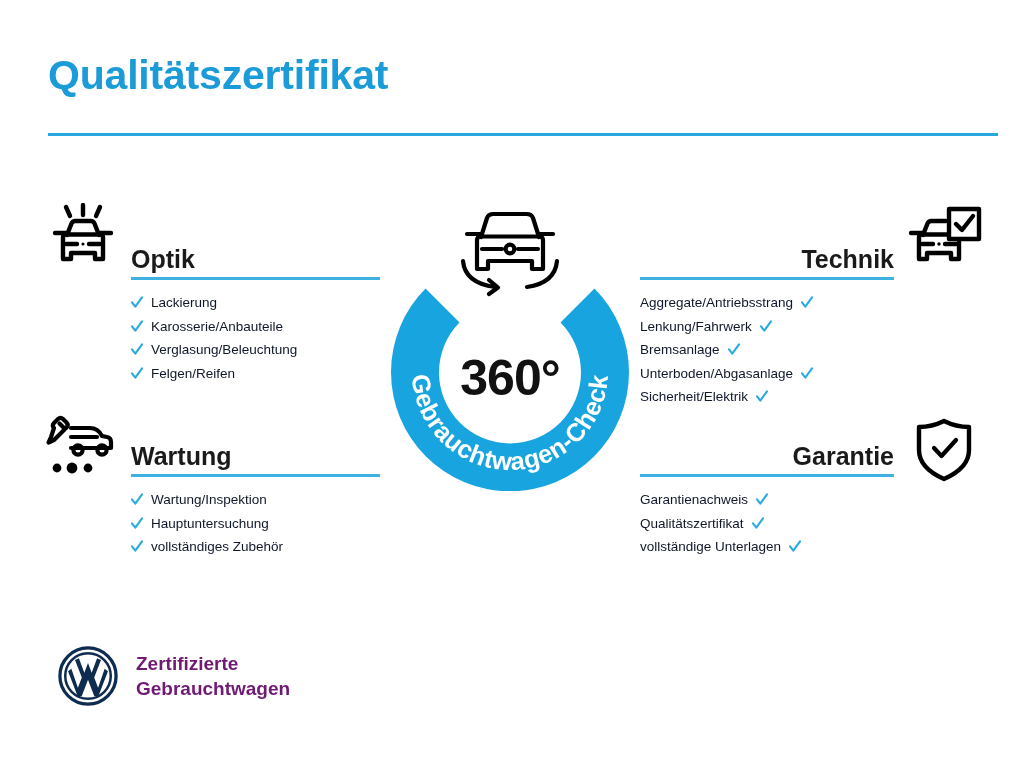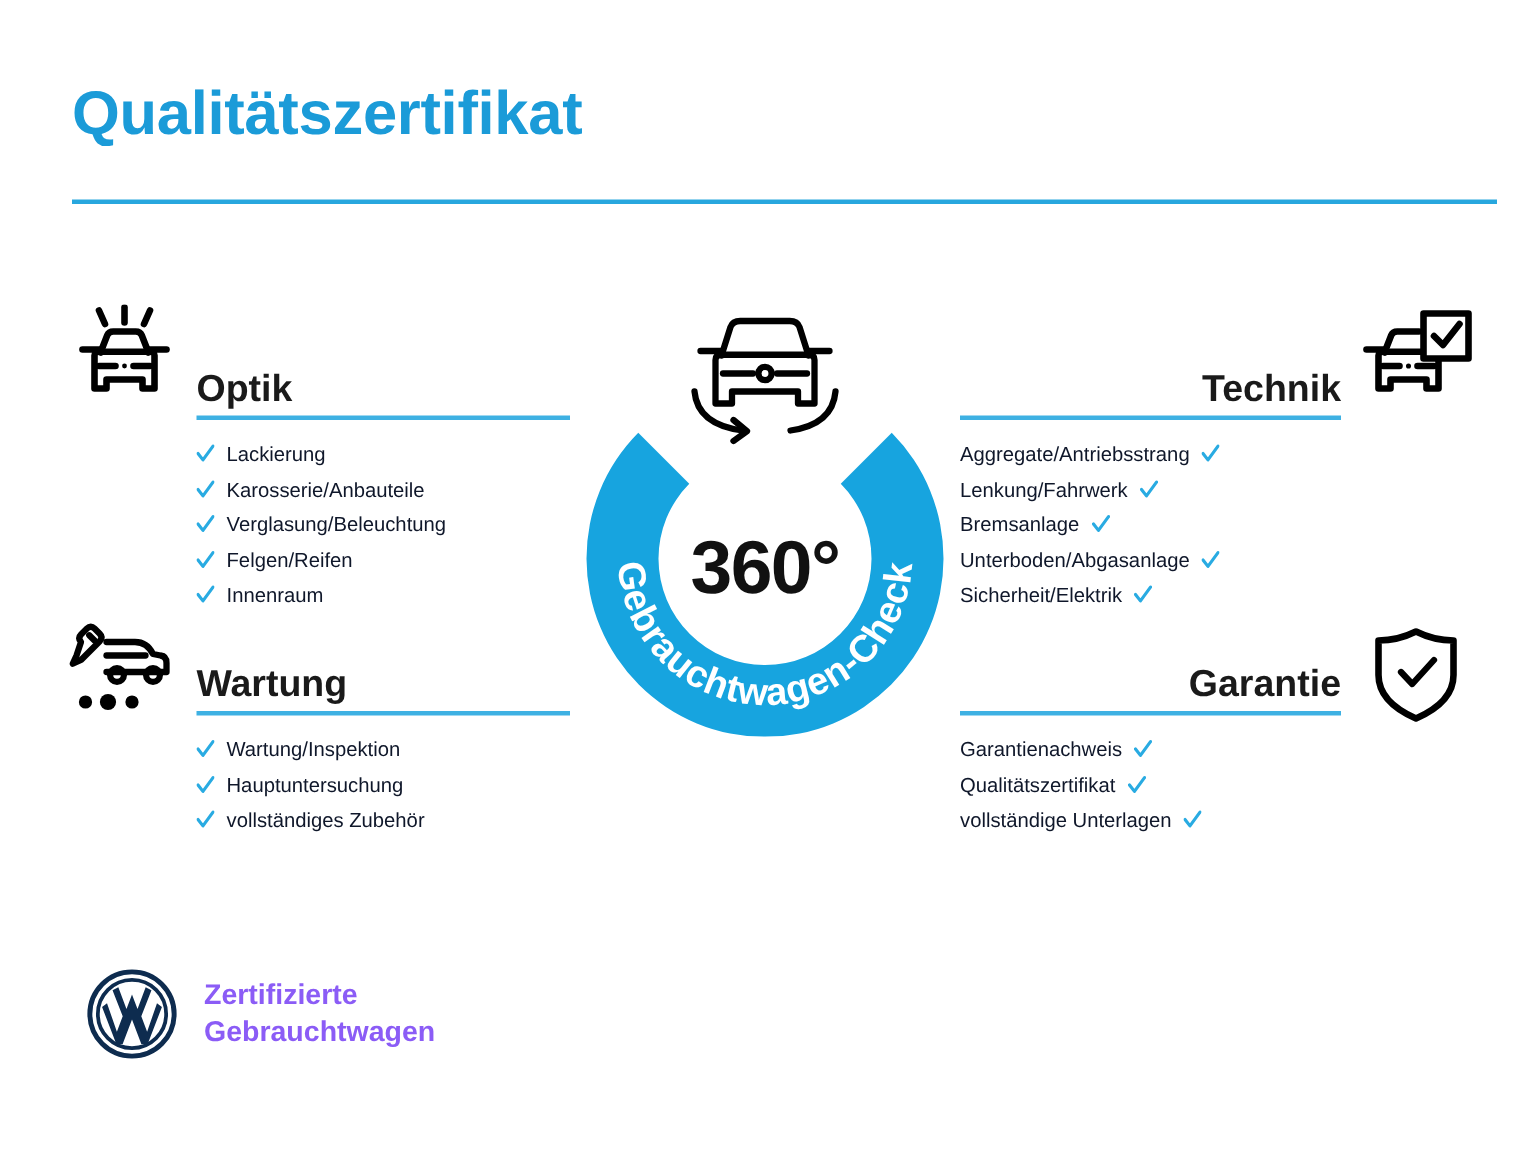--- a/index.html
+++ b/index.html
@@ -70,21 +70,21 @@
   }
   .badge-car svg{ display:block; }
 
   
   .vw{
     position:absolute; left:57px; top:645px;
     display:flex; align-items:center; gap:17px;
   }
   .vw-logo svg{ display:block; }
   .vw-text{
-    font-size:19px; font-weight:bold; color:#8b5cf6; line-height:25px;
+    font-size:19px; font-weight:bold; color:#701a75; line-height:25px;
     white-space:nowrap;
   }
 </style>
 </head>
 <body>
 
 <div class="page">
 
   <div class="title">Qualitätszertifikat</div>
   <div class="title-rule"></div>
@@ -139,28 +139,20 @@
           </span>
         <span>Verglasung/Beleuchtung</span>
       </div>
       <div class="item">
         <span class="chk">
             <svg viewBox="0 0 12 13">
               <path d="M1 6.3 L4.3 10.6 L11 1.4" fill="none" stroke="#29ABE2" stroke-width="2.1" stroke-linecap="round" stroke-linejoin="round"></path>
             </svg>
           </span>
         <span>Felgen/Reifen</span>
-      </div>
-      <div class="item">
-        <span class="chk">
-            <svg viewBox="0 0 12 13">
-              <path d="M1 6.3 L4.3 10.6 L11 1.4" fill="none" stroke="#29ABE2" stroke-width="2.1" stroke-linecap="round" stroke-linejoin="round"></path>
-            </svg>
-          </span>
-        <span>Innenraum</span>
       </div>
     </div>
   </div>
 
   <div class="icon-box" style="left:45px; top:415px; width:72px; height:64px;">
     <svg viewBox="0 0 72 64" width="72" height="64" fill="none" stroke="#000" stroke-width="4.2" stroke-linecap="round" stroke-linejoin="round">
 
       <path d="M9 13 Q6.5 10.5 9 8 L13 4 Q15.5 1.5 18 4 L21.5 7.5 Q24 10 21.5 12.5 L9 25 L3.5 27.5 L6 22 Z" fill="none"></path>
       <line x1="14.5" y1="8.5" x2="18" y2="12"></line>
 

